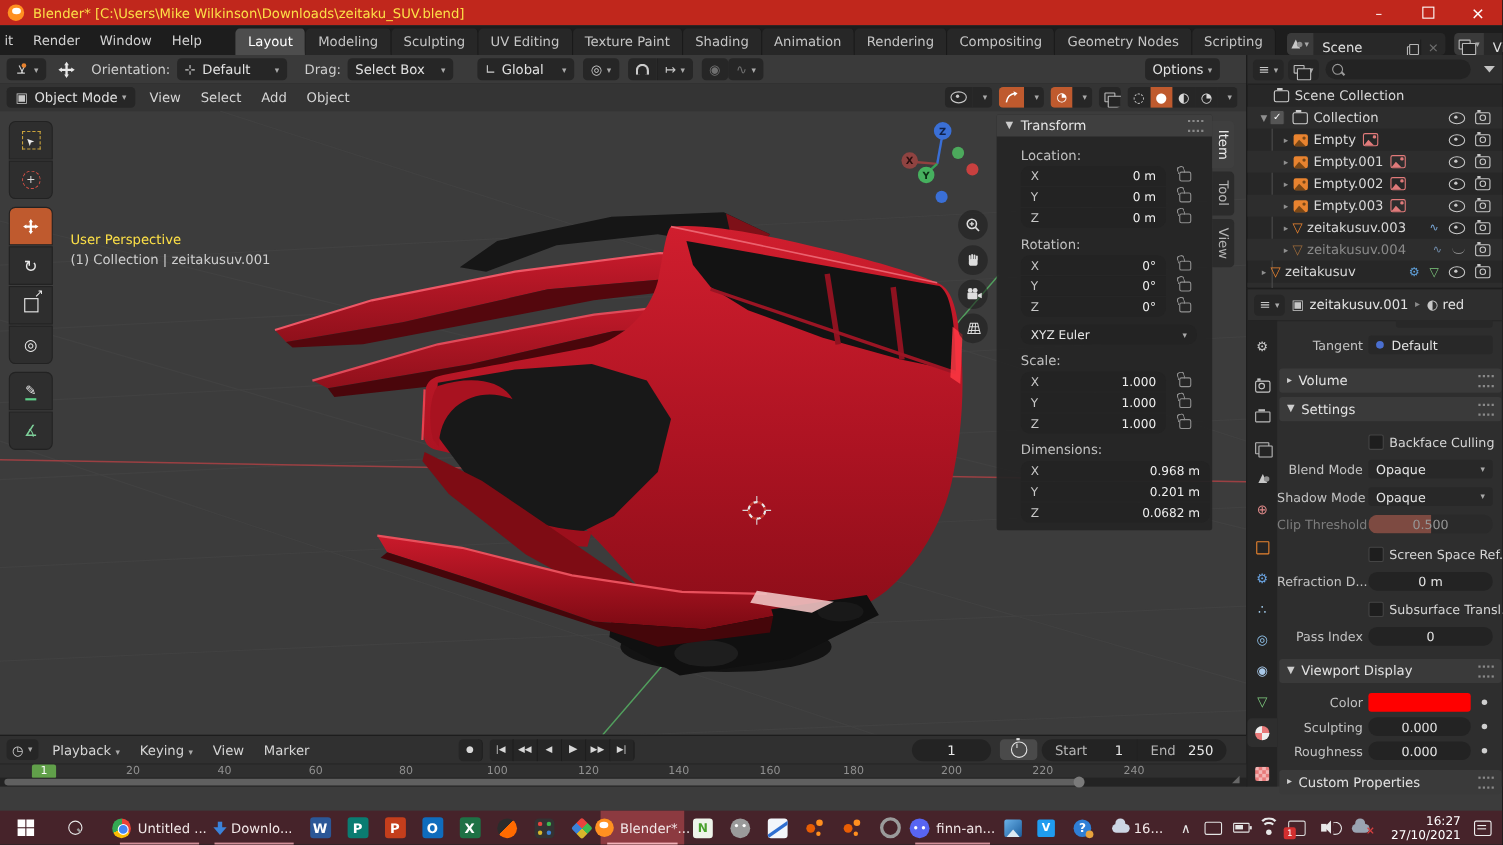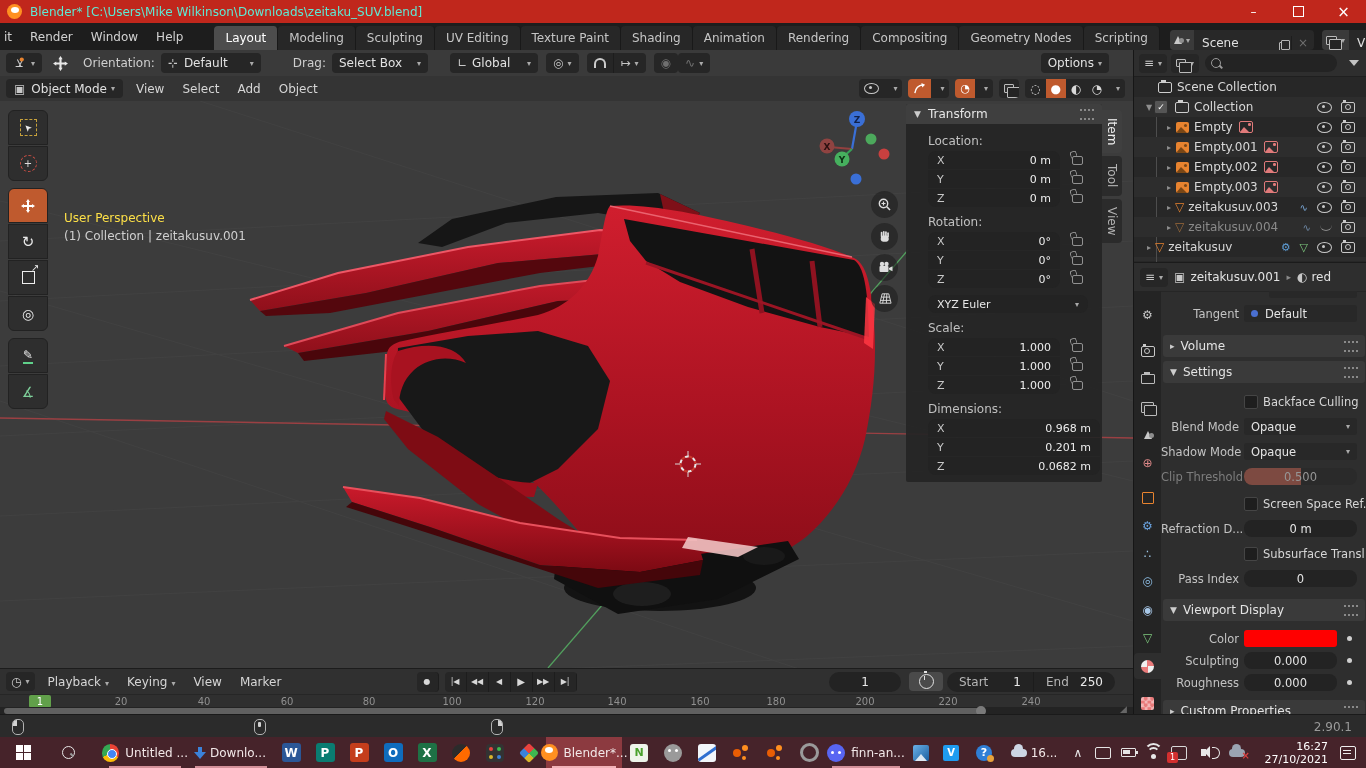--- a/index.html
+++ b/index.html
@@ -1,21 +1,21 @@
 <!DOCTYPE html>
 <html><head>
 <meta charset="utf-8">
 <style>
   html,body{margin:0;padding:0;background:#000}
   #root{position:relative;width:1366px;height:768px;background:#3c3c3c;
         font-family:"DejaVu Sans",sans-serif;font-size:12px;color:#d8d8d8;overflow:hidden;cursor:default}
   .abs{position:absolute}
   
   .titlebar{left:0;top:0;width:1366px;height:23px;background:#c0271c;display:flex;align-items:center}
-  .titlebar .title{color:#5eead4;font-size:12px;margin-left:8px;white-space:nowrap}
+  .titlebar .title{color:#fde047;font-size:12px;margin-left:8px;white-space:nowrap}
   .blogo{width:15px;height:15px;border-radius:50%;background:#ff9021;position:relative;margin-left:7px;flex:none}
   .blogo::after{content:'';position:absolute;left:4px;top:3px;width:8px;height:6px;border-radius:50%;background:#fff}
   .winbtns{margin-left:auto;display:flex;height:100%}
   .winbtn{width:45px;height:100%;display:flex;align-items:center;justify-content:center;color:#fff;font-size:12px}
   .maxbox{width:9px;height:9px;border:1px solid #fff}
   
   .topbar{left:0;top:23px;width:1366px;height:27px;background:#1d1d1d;display:flex;align-items:flex-end}
   .menu{color:#d2d2d2;padding:0 9px;line-height:26px}
   .tabs{display:flex;align-items:flex-end;height:100%;margin-left:22px}
   .tab{background:#272727;color:#c6c6c6;height:24px;line-height:24px;padding:0 11px;border-right:1px solid #191919;border-radius:4px 4px 0 0;white-space:nowrap}
@@ -270,21 +270,21 @@
     </span>
     <svg width="17" height="17" viewBox="0 0 16 16" style="margin-left:10px">
         <path d="M8 1l2 3H9v3h3V6l3 2-3 2v-1H9v3h1l-2 3-2-3h1v-3H4v1L1 8l3-2v1h3V4H6z" fill="#e8e8e8"></path>
       </svg>
     <span class="tslabel" style="margin-left:14px">Orientation:</span>
     <span class="tsbtn dd" style="width:86px">
         <span class="gi" style="margin-right:6px">⊹</span>
         <span>Default</span>
         <span style="flex:1"></span>
       </span>
-    <span class="tslabel" style="margin-left:32px">Drag:</span>
+    <span class="tslabel" style="margin-left:16px">Drag:</span>
     <span class="tsbtn dd" style="width:82px">
         <span>Select Box</span>
         <span style="flex:1"></span>
       </span>
     <span class="tsbtn dd" style="margin-left:22px;width:74px">
         <span class="gi" style="margin-right:5px">∟</span>
         <span>Global</span>
         <span style="flex:1"></span>
       </span>
     <span class="tsbtn dd" style="margin-left:8px">
@@ -947,27 +947,20 @@
       <span class="tick" style="left:1031px">240</span>
       <span class="playhead">1</span>
     </div>
     <div class="sbar">
       <span class="shandle"></span>
       <span class="scap"></span>
       <span style="position:absolute;right:6px;top:-3px;color:#666;font-size:9px">◢</span>
     </div>
   </div>
 
-  <div class="abs statusbar">
-    <span class="mouse l" style="margin-left:12px"></span>
-    <span class="mouse m" style="margin-left:230px"></span>
-    <span class="mouse r" style="margin-left:225px"></span>
-    <span style="flex:1"></span>
-    <span style="color:#9a9a9a;margin-right:14px">2.90.1</span>
-  </div>
 
   <div class="abs taskbar">
     <div class="titem" style="width:46px">
         <span class="winlogo">
           <span></span>
           <span></span>
           <span></span>
           <span></span>
         </span>
       </div>

